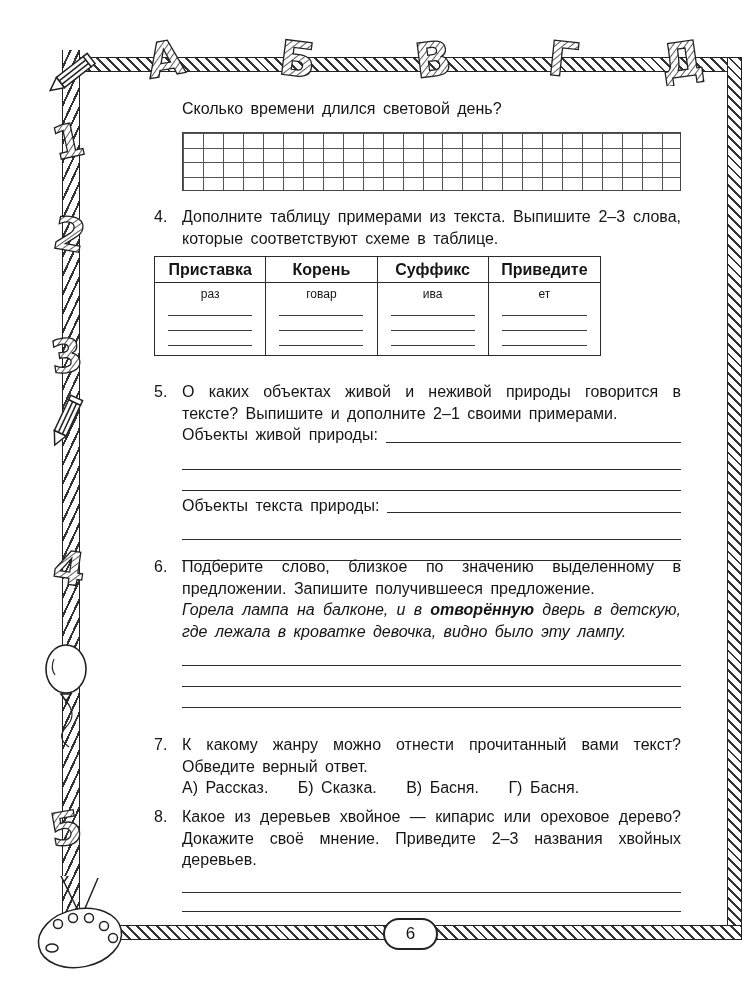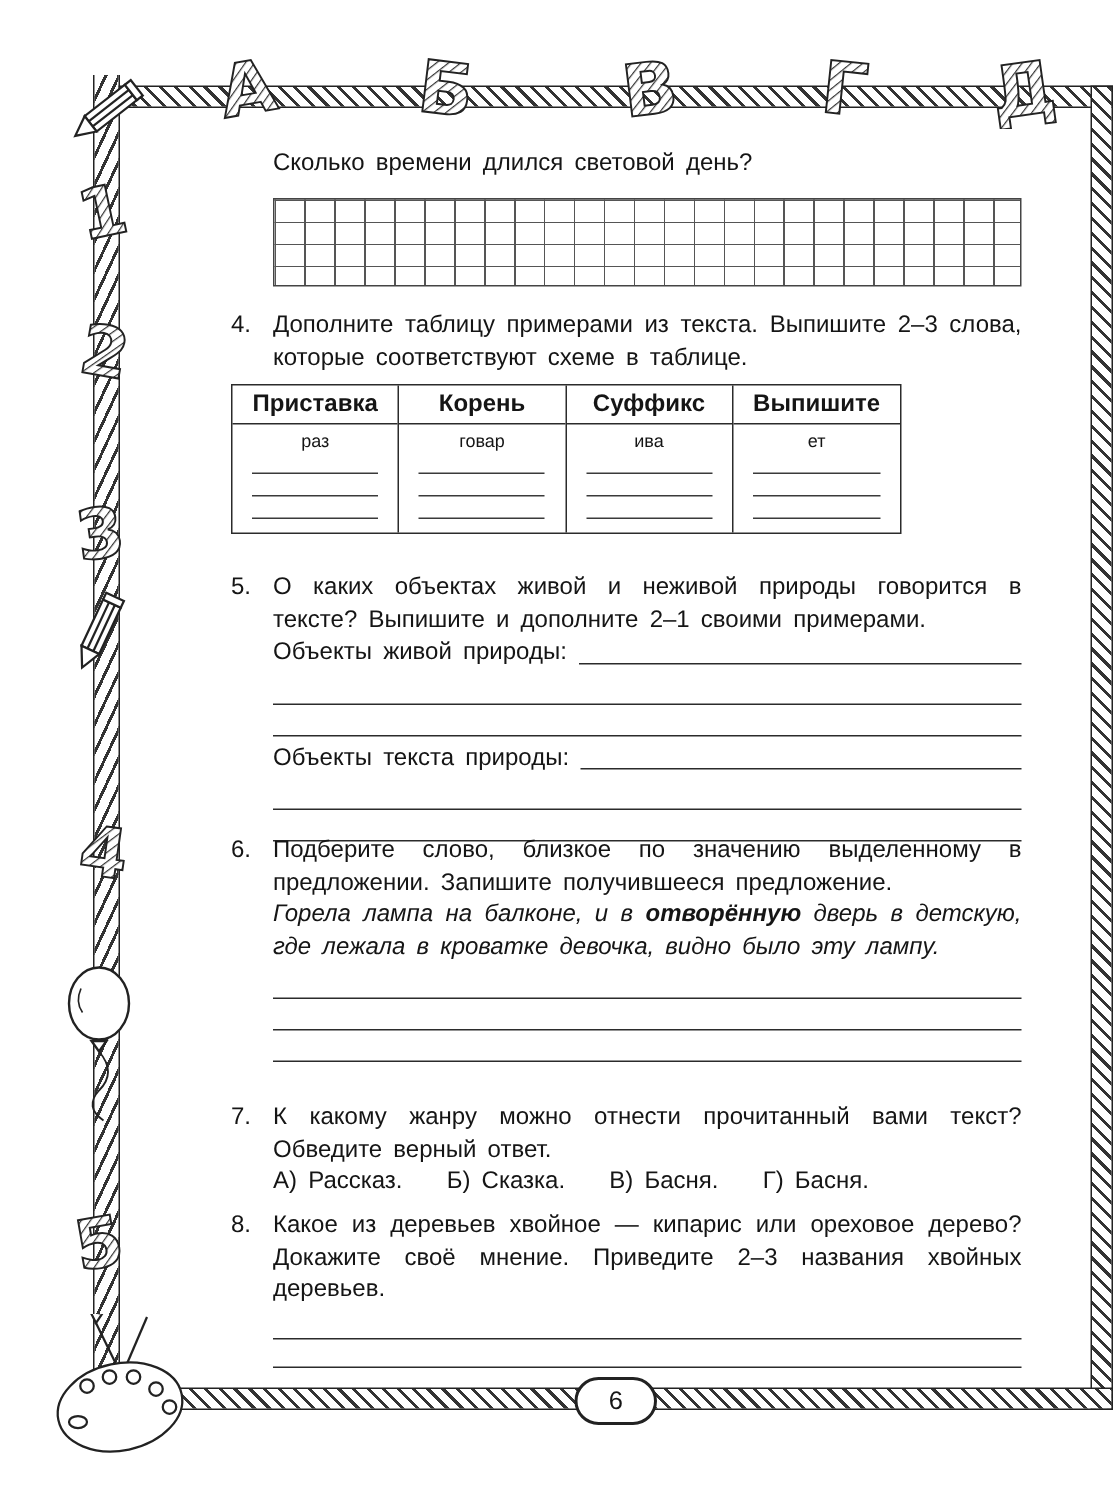--- a/index.html
+++ b/index.html
@@ -174,21 +174,21 @@
         <div class="wt-line"></div>
       </div>
       <div class="wt-col">
         <div class="wt-head">Суффикс</div>
         <div class="wt-val">ива</div>
         <div class="wt-line"></div>
         <div class="wt-line"></div>
         <div class="wt-line"></div>
       </div>
       <div class="wt-col">
-        <div class="wt-head">Выпишите</div>
+        <div class="wt-head">Приведите</div>
         <div class="wt-val">ет</div>
         <div class="wt-line"></div>
         <div class="wt-line"></div>
         <div class="wt-line"></div>
       </div>
     </div>
   </section>
 
   <section class="block" style="top:381px;">
     <div class="task txt">

